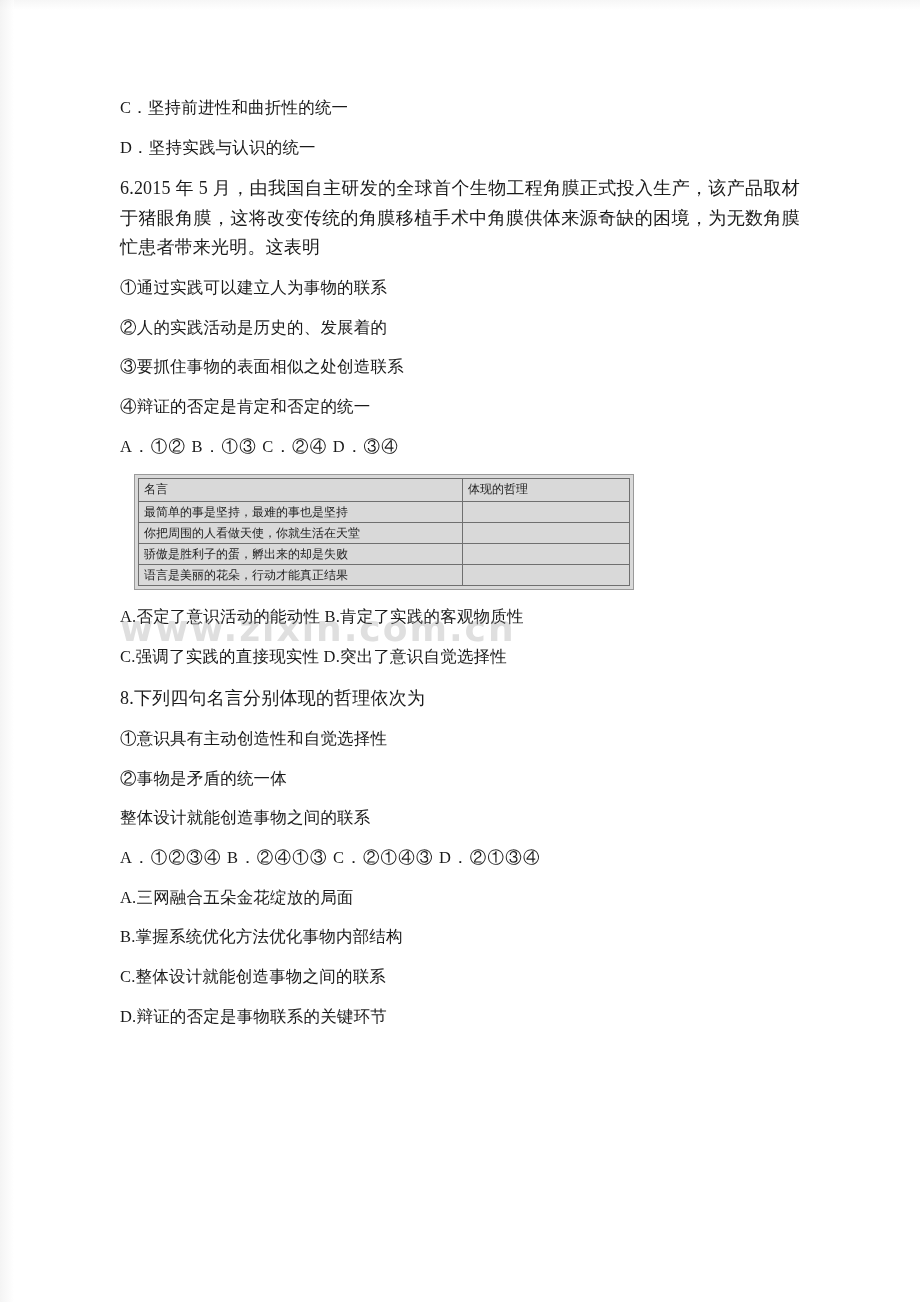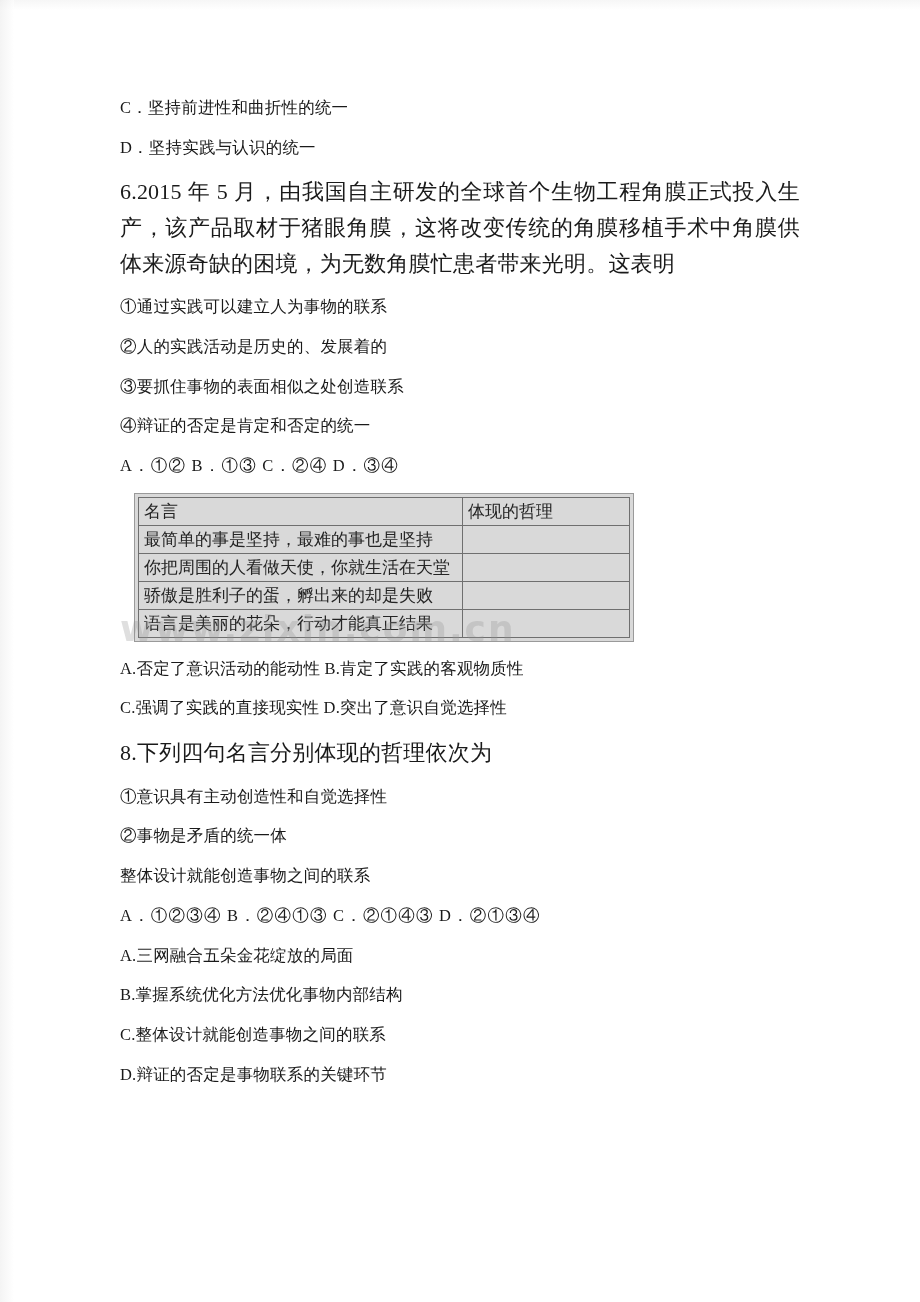--- a/index.html
+++ b/index.html
@@ -32,21 +32,21 @@
     line-height: 1.62;
     font-size: 16.5px;
     letter-spacing: 0.2px;
   }
   .opt {
     margin-bottom: 13px;
     font-size: 16.5px;
   }
   .q {
     margin-bottom: 13px;
-    font-size: 22px;
+    font-size: 18px;
     text-align: justify;
   }
   .ans-line {
     margin-bottom: 13px;
     font-size: 16.5px;
     letter-spacing: 1.2px;
   }
 
   
   .table-wrap {
@@ -56,21 +56,21 @@
     background: #d9d9d5;
     border: 1px solid #9a9a96;
     box-sizing: border-box;
     padding: 3px;
     filter: grayscale(100%);
   }
   table.quote-table {
     width: 100%;
     border-collapse: collapse;
     font-family: "DejaVu Sans", "Liberation Sans", sans-serif;
-    font-size: 17px;
+    font-size: 12px;
     color: #24241f;
     background: #15803d;
   }
   table.quote-table td, table.quote-table th {
     border: 1px solid #6f6f6b;
     padding: 2px 5px;
     text-align: left;
     font-weight: normal;
     line-height: 1.35;
     background: #d9d9d5;

